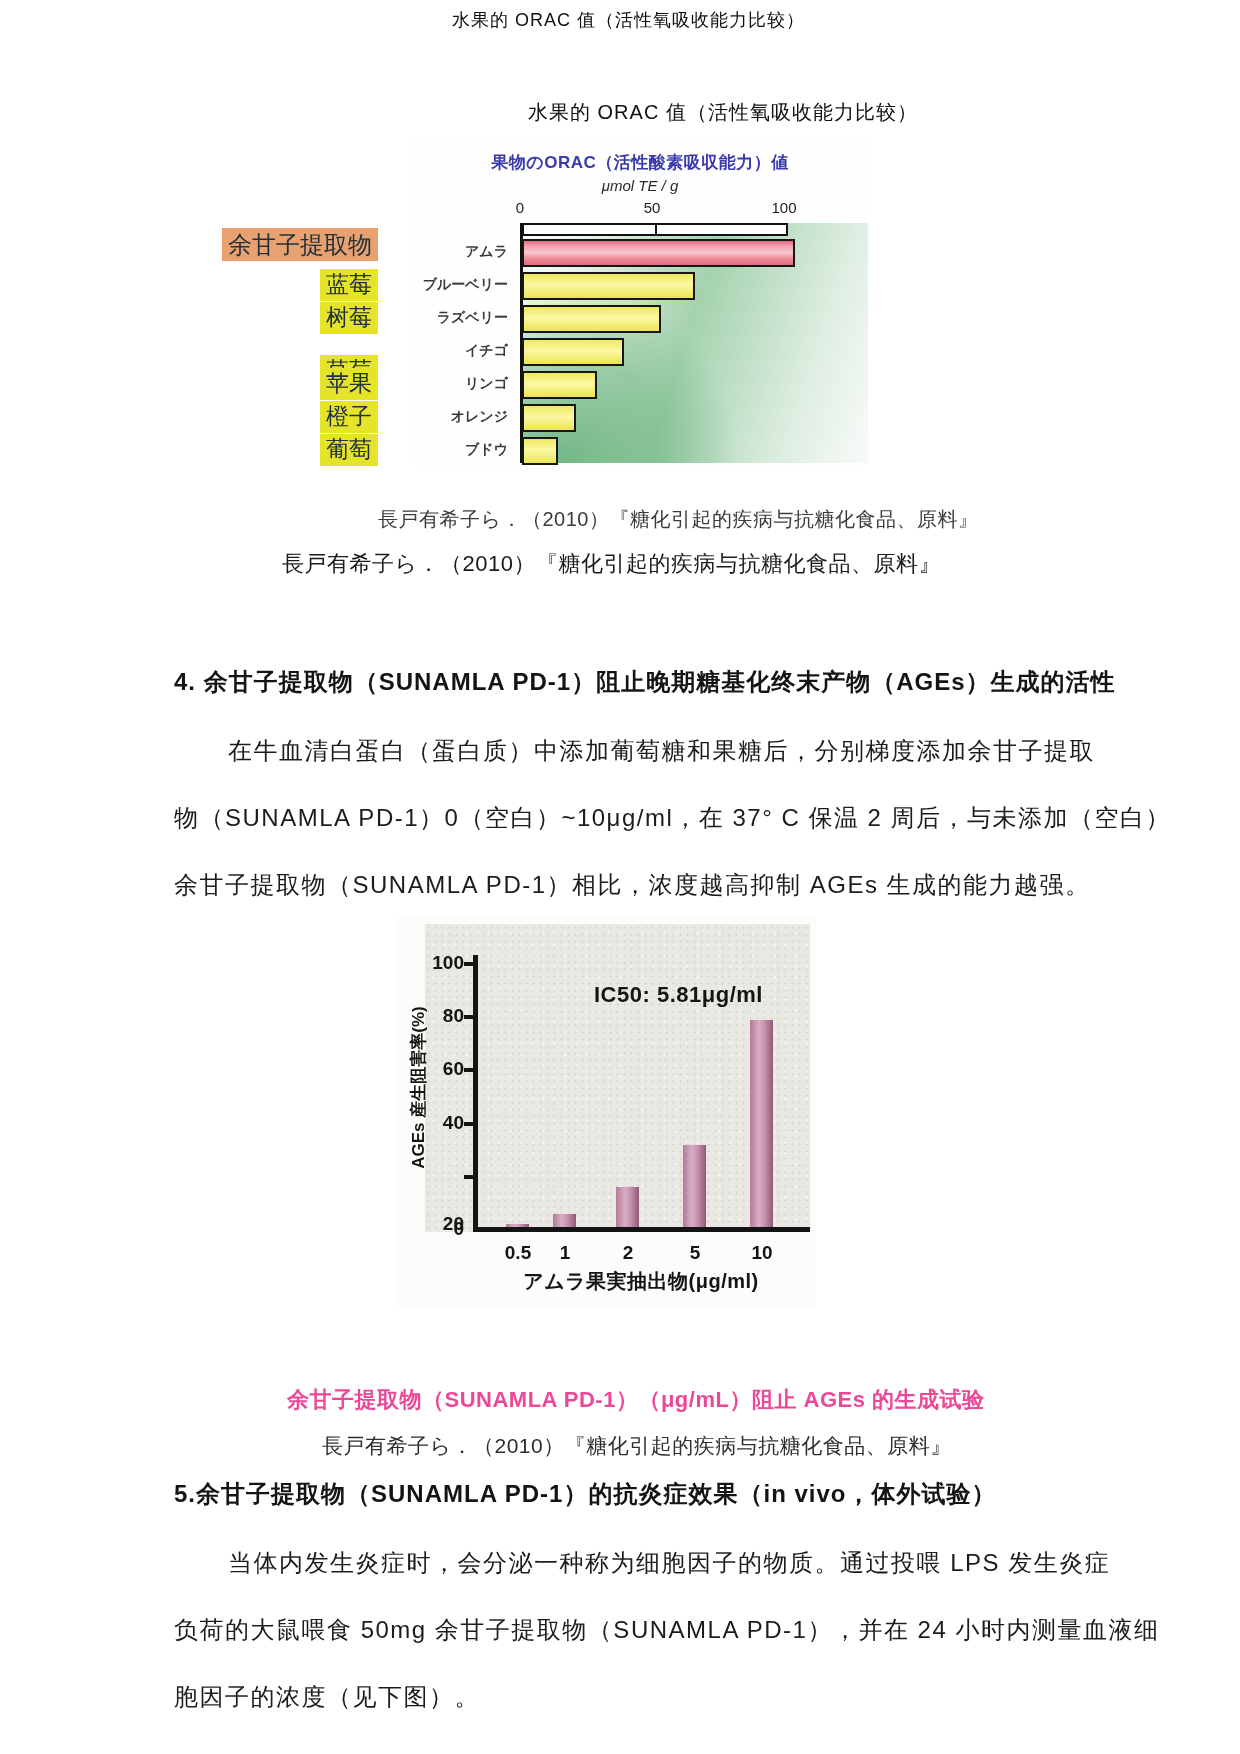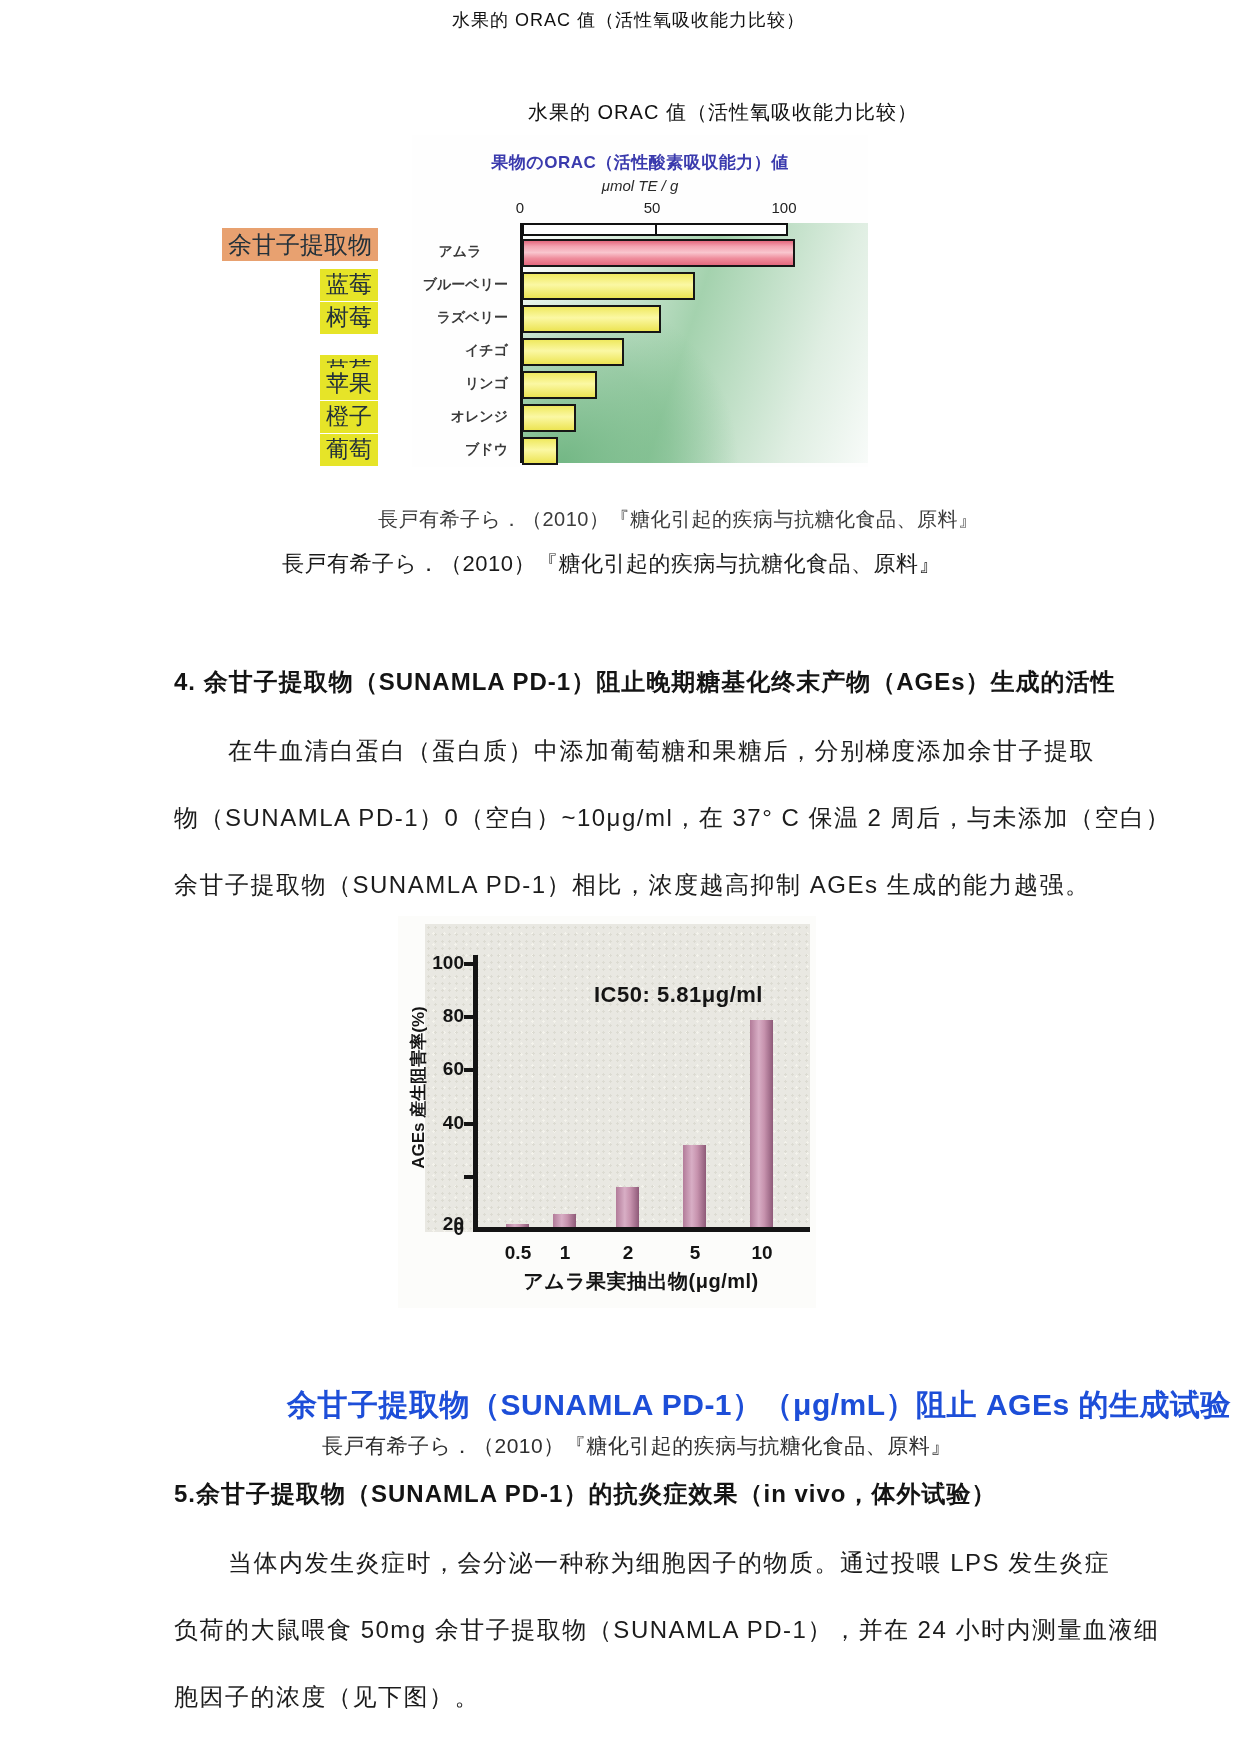--- a/index.html
+++ b/index.html
@@ -66,21 +66,21 @@
   .ages-ytick-mark{position:absolute;left:66px;width:10px;height:4px;background:#141414;}
   .ages-bar{position:absolute;width:23px;
     background:linear-gradient(to right,#b27b99 0%,#d8aec5 38%,#c793ae 62%,#8e5a78 100%);}
   .ages-xtick-label{position:absolute;top:326px;width:60px;text-align:center;
     font-size:19px;font-weight:bold;color:#141414;}
   .ages-xlabel{position:absolute;left:93px;top:352px;width:300px;text-align:center;
     font-size:20px;font-weight:bold;color:#141414;letter-spacing:0.5px;}
   .ages-annotation{position:absolute;left:196px;top:66px;font-size:22px;font-weight:bold;
     color:#141414;letter-spacing:0.5px;}
 
-  .cap2-bold{left:287px;top:1385px;font-size:30px;font-weight:bold;color:#1d4ed8;letter-spacing:0.5px;}
+  .cap2-bold{left:287px;top:1385px;font-size:22px;font-weight:bold;color:#ec4899;letter-spacing:0.5px;}
   .cap2-src{left:322px;top:1432px;font-size:21px;color:#2e2e2e;letter-spacing:0.5px;}
 
   .h5{left:174px;top:1478px;font-size:24px;font-weight:bold;letter-spacing:1px;color:#141414;}
   .p5l1{left:228px;top:1547px;} .p5l2{left:174px;top:1614px;} .p5l3{left:174px;top:1681px;}
 </style>
 </head>
 <body>
 
 <div class="page">
 
@@ -89,21 +89,21 @@
 
   <div class="abs orac-chart">
     <div class="orac-title">果物のORAC（活性酸素吸収能力）値</div>
     <div class="orac-unit">μmol TE / g</div>
     <div id="orac-axis">
         <div class="abs orac-xtick" style="left: 78px;">0</div>
         <div class="abs orac-xtick" style="left: 210px;">50</div>
         <div class="abs orac-xtick" style="left: 342px;">100</div>
       </div>
     <div id="orac-labels">
-        <div class="abs orac-row-label" style="top: 104px; text-align: center;">アムラ</div>
+        <div class="abs orac-row-label" style="top: 104px;">アムラ</div>
         <div class="abs orac-row-label" style="top: 137px;">ブルーベリー</div>
         <div class="abs orac-row-label" style="top: 170px;">ラズベリー</div>
         <div class="abs orac-row-label" style="top: 203px;">イチゴ</div>
         <div class="abs orac-row-label" style="top: 236px;">リンゴ</div>
         <div class="abs orac-row-label" style="top: 269px;">オレンジ</div>
         <div class="abs orac-row-label" style="top: 302px;">ブドウ</div>
       </div>
     <div class="orac-plot" id="orac-plot">
       <div class="orac-axis-line"></div>
       <div class="orac-strip">

